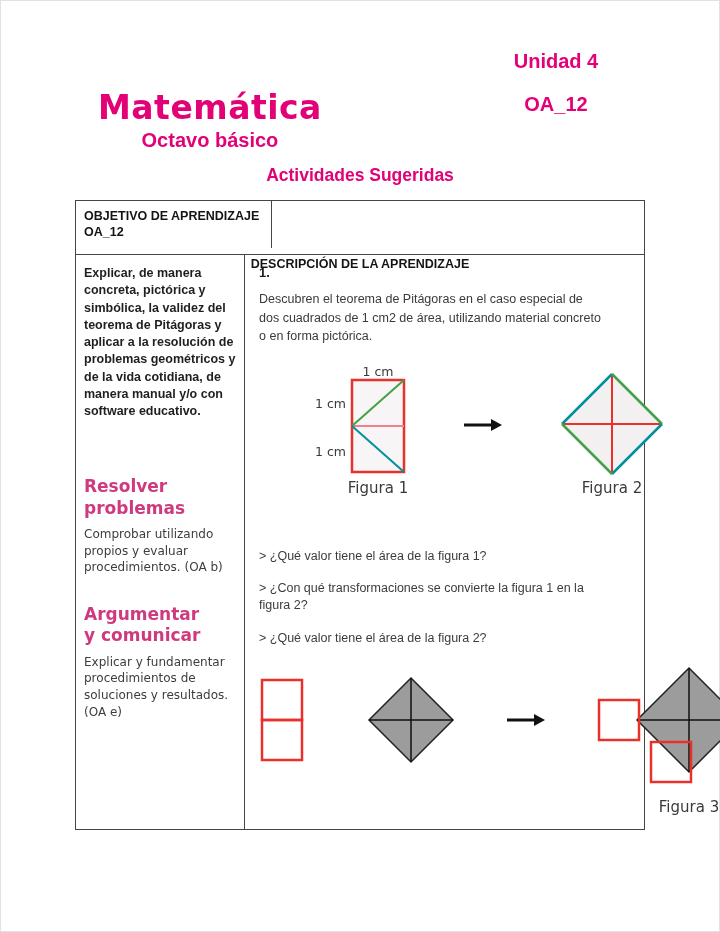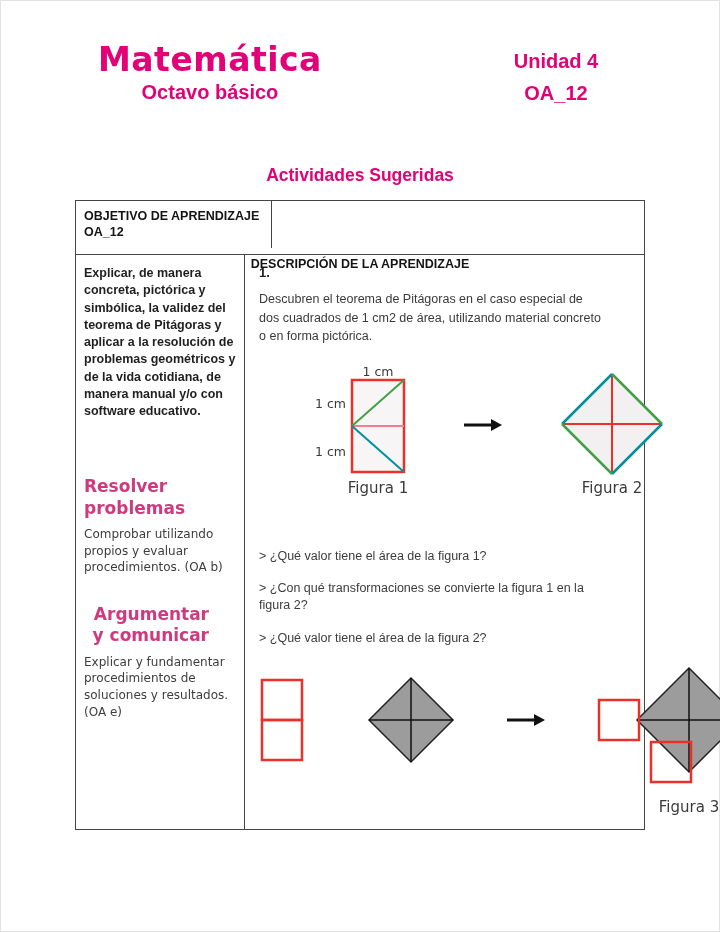--- a/index.html
+++ b/index.html
@@ -8,25 +8,25 @@
     width:720px; height:932px; position:relative;
     font-family:"Liberation Sans", sans-serif;
     color:#1f1f1f; overflow:hidden;
   }
   .page {
     position:absolute; inset:0; background:#ffffff;
     box-shadow: inset 0 0 0 1px #e2e2e2;
   }
   
   .brand { position:absolute; left:98px; top:40px; text-align:center; color:#e20177; }
-  .brand-title { font-size:33px; font-weight:800; letter-spacing:.5px; font-family:"DejaVu Sans", sans-serif; }
+  .brand-title { font-size:33px; font-weight:800; letter-spacing:.5px; font-family:"DejaVu Sans", sans-serif;margin-top:48px; }
   .brand-sub { font-size:20px; font-weight:bold; margin-top:2px; }
   .unit-block { position:absolute; left:498px; top:50px; width:116px; text-align:center; color:#e20177; }
   .unit-label { font-size:20px; font-weight:bold; }
-  .oa-code { font-size:20px; font-weight:bold; margin-top:9px; }
+  .oa-code { font-size:20px; font-weight:bold; margin-top:20px; }
   .section-title {
     position:absolute; top:165px; left:0; width:100%;
     text-align:center; font-size:17.5px; font-weight:bold; color:#e20177;
   }
   
   .acttable {
     position:absolute; left:75px; top:200px; width:570px; height:630px;
     border:1.5px solid #454545; display:flex; flex-direction:column;
     background:#fff;
   }
@@ -39,21 +39,21 @@
   .th-center { text-align:center; padding-top:8px; }
   .tbody .col1 { padding:10px 8px; }
   .tbody .col2 { padding:10px 6px 10px 14px; }
   
   .objective { font-weight:bold; font-size:12.5px; line-height:1.38; color:#1f1f1f; }
   .skill-h {
     color:#cf3a7e; font-size:17px; font-weight:bold; line-height:1.25;
     width:125px; font-family:"DejaVu Sans", sans-serif;
   }
   .skill-h.first { margin-top:56px; }
-  .skill-h.second { margin-top:28px;text-align:right; }
+  .skill-h.second { margin-top:28px; }
   .skill-t {
     margin-top:7px; font-size:12px; line-height:1.4; color:#3d3d3d;
     width:152px; font-family:"DejaVu Sans", sans-serif;
   }
   
   .act-num { font-weight:bold; font-size:13px; color:#1f1f1f; }
   .act-desc { margin-top:10px; font-size:12.5px; line-height:1.48; color:#3a3a3a; width:346px; }
   .figrow { display:flex; align-items:flex-start;gap:48px; }
   .figrow1 { margin-top:20px; margin-left:35px; }
   .arrow1 { margin-top:52px; margin-left:4px; margin-right:4px; }

